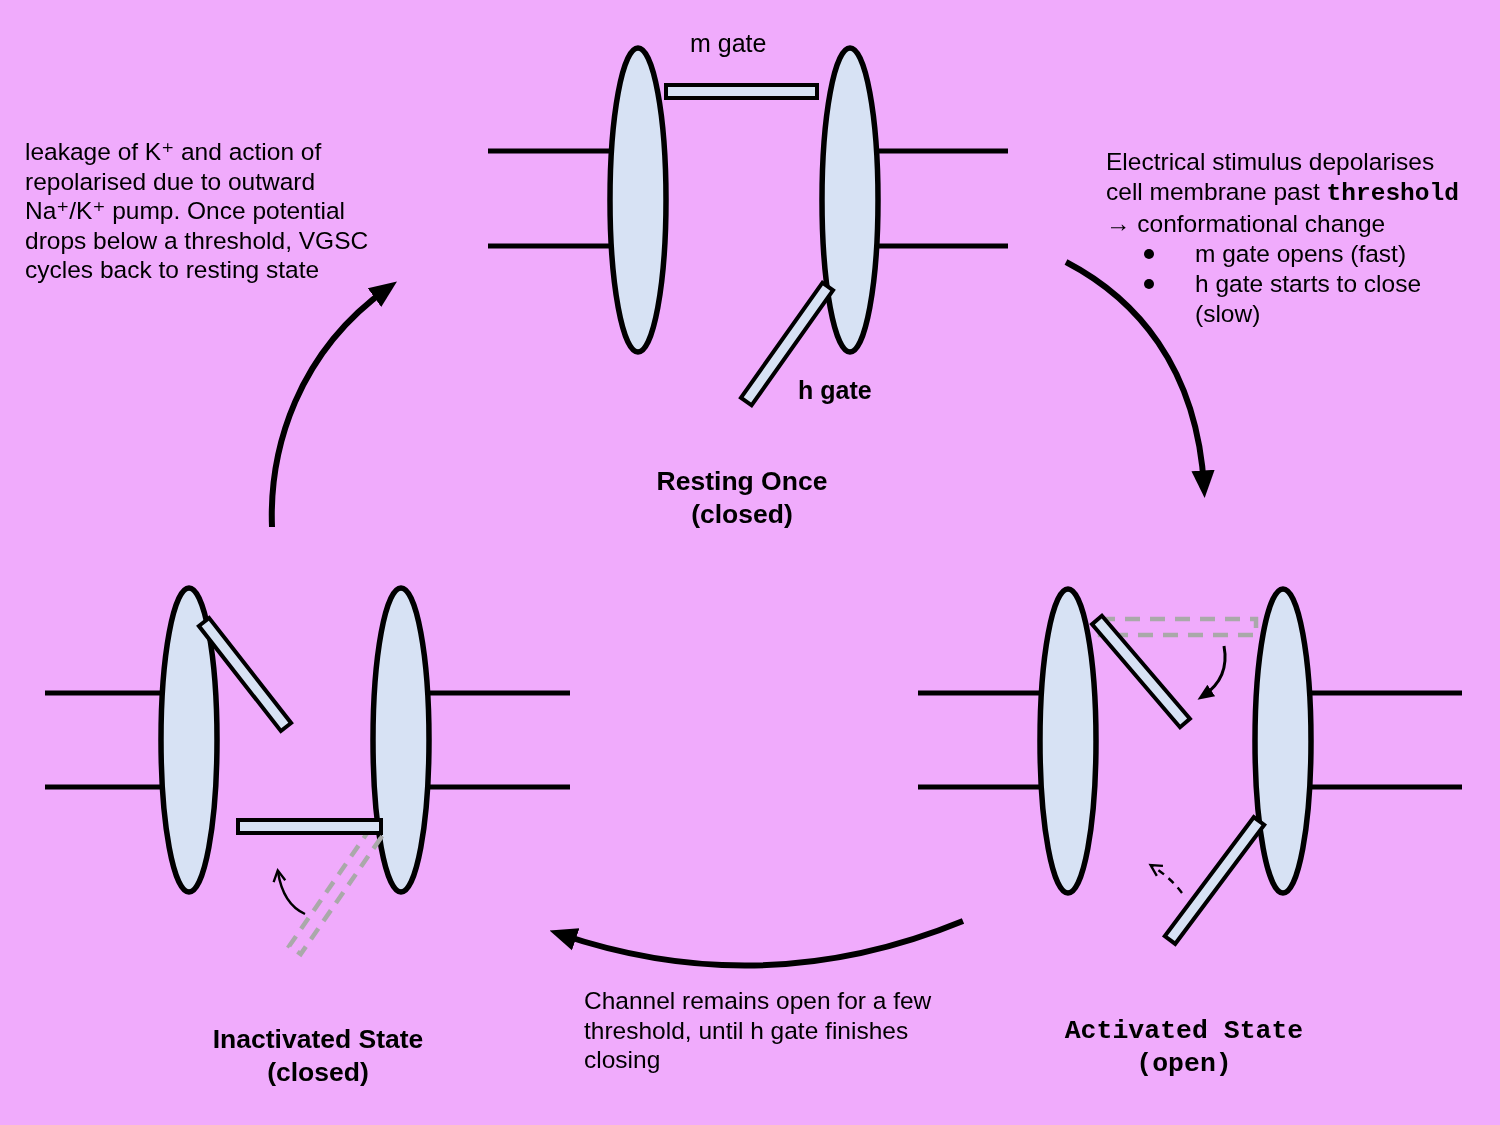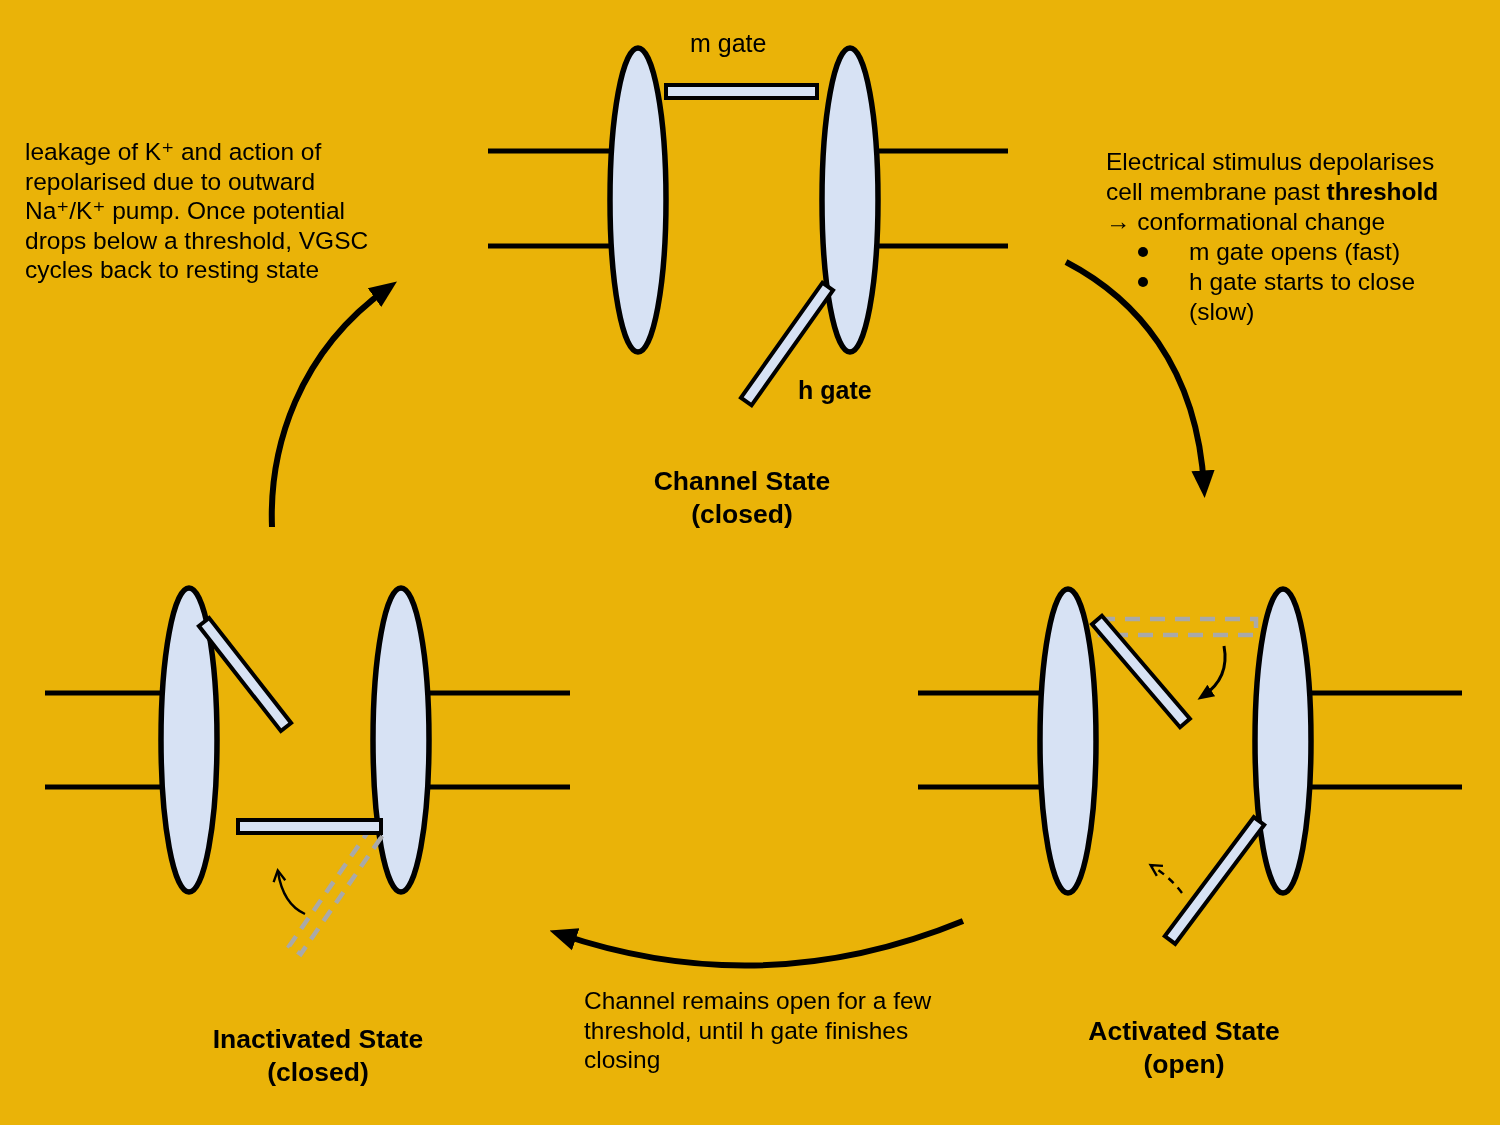--- a/index.html
+++ b/index.html
@@ -1,29 +1,29 @@
 <!DOCTYPE html>
 <html><head>
 <meta charset="utf-8">
 <style>
   html,body{margin:0;padding:0;background:#fff;}
   .stage{
-    position:relative;width:1500px;height:1125px;background:#eab308;overflow:hidden;
+    position:relative;width:1500px;height:1125px;background:#f0abfc;overflow:hidden;
     font-family:"Liberation Sans","DejaVu Sans",sans-serif;color:#000;
   }
   .stage svg{position:absolute;left:0;top:0;}
   .note{position:absolute;font-size:24.5px;line-height:29.5px;white-space:nowrap;}
   .note div{white-space:nowrap;}
   .note-right{line-height:30px;}
-  .bullet-row{display:flex;white-space:normal;}
+  .bullet-row{display:flex;white-space:normal;justify-content:center;}
   .bullet-dot{flex:0 0 10px;width:10px;height:10px;border-radius:50%;background:#000;margin:10px 0 0 32px;}
   .bullet-text{margin-left:41px;width:258px;white-space:normal;line-height:30px;}
   .state-label{position:absolute;width:360px;text-align:center;font-weight:bold;font-size:26.5px;line-height:33px;}
   .gate-label{position:absolute;font-size:25px;}
-  .b{font-weight:bold;}
+  .b{font-weight:bold;font-family:Liberation Mono, monospace;}
 </style>
 </head>
 <body>
 
 <div class="stage">
 
   <svg width="1500" height="1125" viewBox="0 0 1500 1125">
     <defs>
       <marker id="ah" viewBox="0 0 10 10" refX="6" refY="5" markerWidth="4.6" markerHeight="4.6" orient="auto-start-reverse">
         <path d="M0,0.8 L10,5 L0,9.2 Z" fill="#000"></path>
@@ -76,25 +76,25 @@
 
     <path d="M272,527 C269,448 298,352 388,288" fill="none" stroke="#000" stroke-width="6" marker-end="url(#ah)"></path>
     <path d="M1066,262 C1135,298 1197,366 1204,487" fill="none" stroke="#000" stroke-width="6" marker-end="url(#ah)"></path>
     <path d="M963,921 Q763,1003 560,934" fill="none" stroke="#000" stroke-width="6" marker-end="url(#ah)"></path>
   </svg>
 
   <div class="gate-label" style="left:690px;top:29px;">m gate</div>
   <div class="gate-label" style="left:798px;top:376px;font-weight:bold;">h gate</div>
 
   <div class="state-label" style="left:562px;top:465px;">
-    <div>Channel State</div>
+    <div>Resting Once</div>
     <div>(closed)</div>
   </div>
 
-  <div class="state-label" style="left:1004px;top:1015px;">
+  <div class="state-label" style="left:1004px;top:1015px;font-family:Liberation Mono, monospace;">
     <div>Activated State</div>
     <div>(open)</div>
   </div>
 
   <div class="state-label" style="left:138px;top:1023px;">
     <div>Inactivated State</div>
     <div>(closed)</div>
   </div>
 
   <div class="note" style="left:25px;top:137px;">

